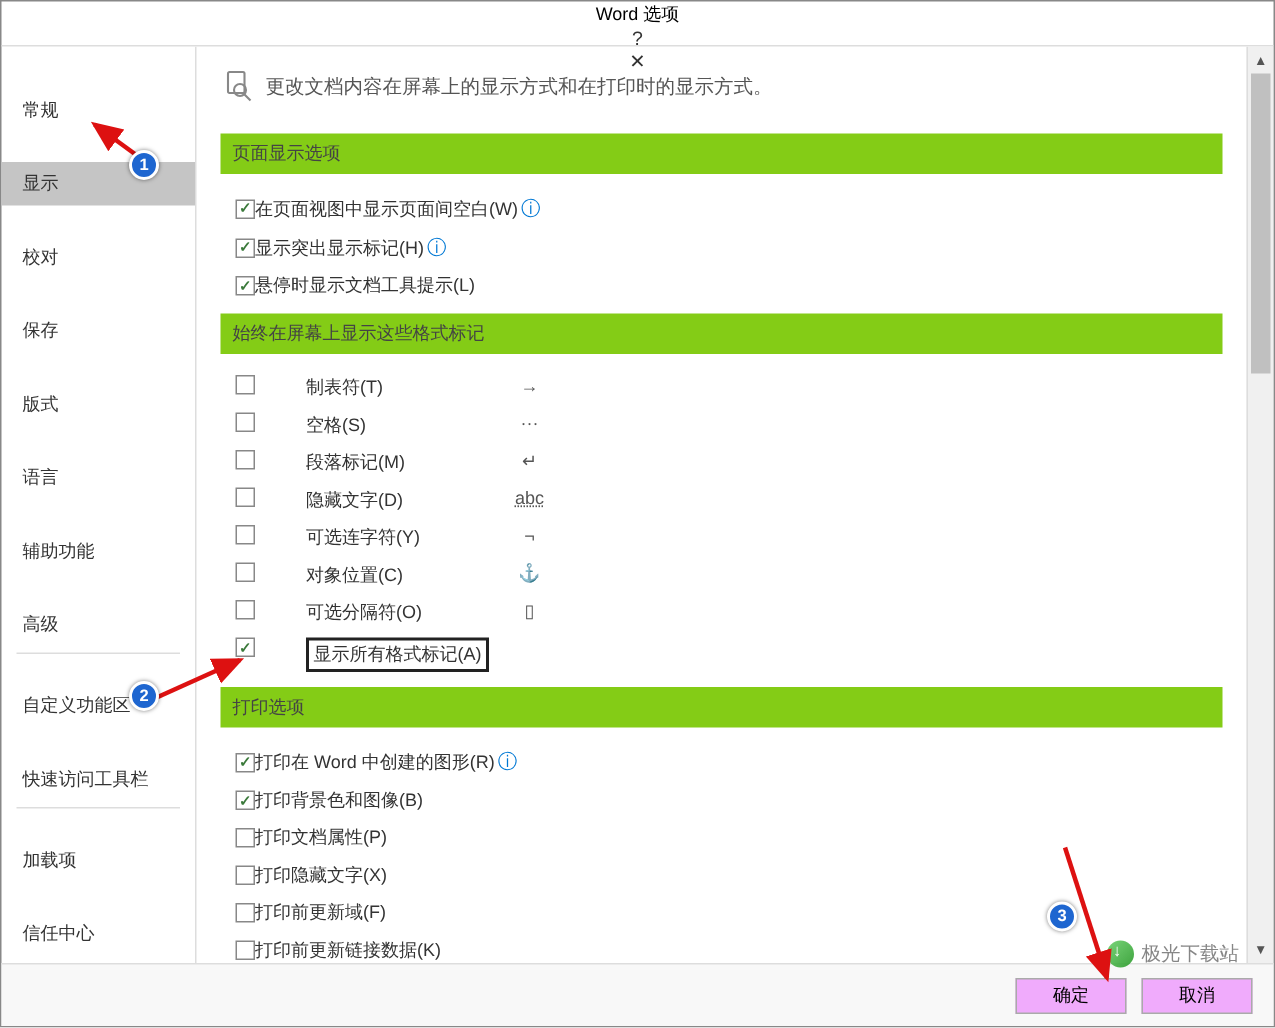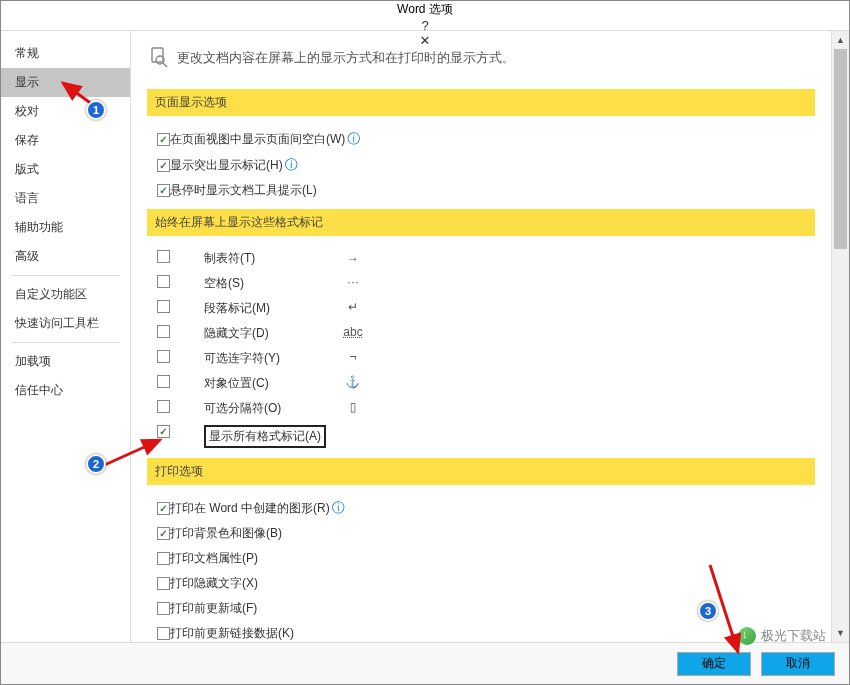--- a/index.html
+++ b/index.html
@@ -47,20 +47,21 @@
       width: 130px;
       border-right: 1px solid #ddd;
       padding-top: 8px;
       overflow-y: auto;
     }
     .sidebar-item {
       padding: 6px 14px;
       cursor: pointer;
       font-size: 12px;
       color: #333;
+      margin-top: 20px;
     }
     .sidebar-item.selected {
       background: #c5c5c5;
     }
     .sidebar-sep {
       height: 1px;
       background: #ddd;
       margin: 4px 10px;
     }
     .main {
@@ -108,21 +109,21 @@
     .header-icon {
       width: 26px;
       height: 26px;
       display: flex;
       align-items: center;
       justify-content: center;
       color: #888;
     }
     .header-text { font-size: 13px; color: #555; }
     .section-header {
-      background: #fde047;
+      background: #84cc16;
       padding: 5px 8px;
       font-size: 12px;
       color: #444;
       margin-bottom: 10px;
       margin-top: 6px;
     }
     .option-row {
       display: flex;
       align-items: center;
       padding: 4px 0 4px 10px;
@@ -177,21 +178,21 @@
       align-items: center;
       justify-content: flex-end;
       padding: 0 14px;
       gap: 10px;
       background: #f8f8f8;
     }
     .btn {
       min-width: 74px;
       height: 24px;
       border: 1px solid #aaa;
-      background: #0ea5e9;
+      background: #f0abfc;
       font-size: 12px;
       display: flex;
       align-items: center;
       justify-content: center;
       cursor: pointer;
     }
     
     .anno-badge {
       position: absolute;
       width: 20px; height: 20px;

